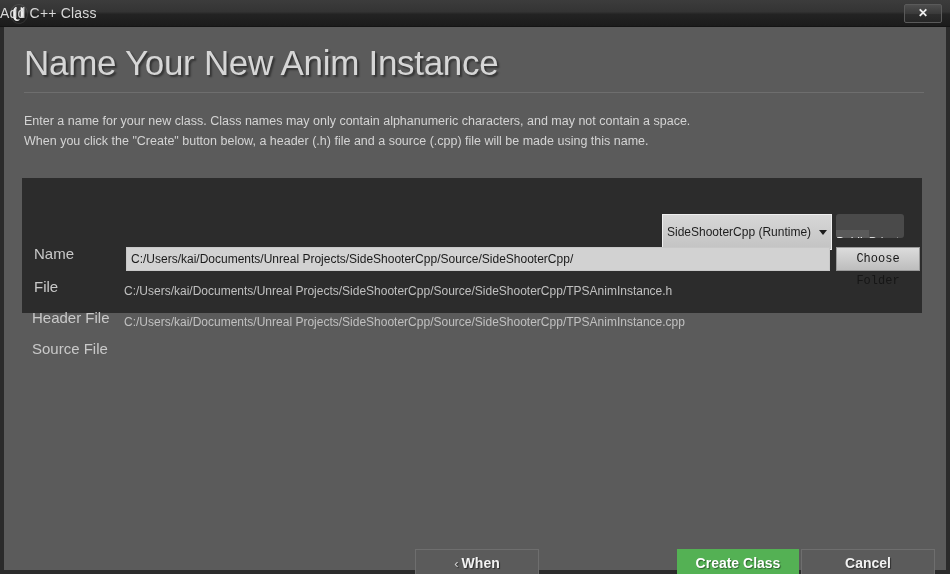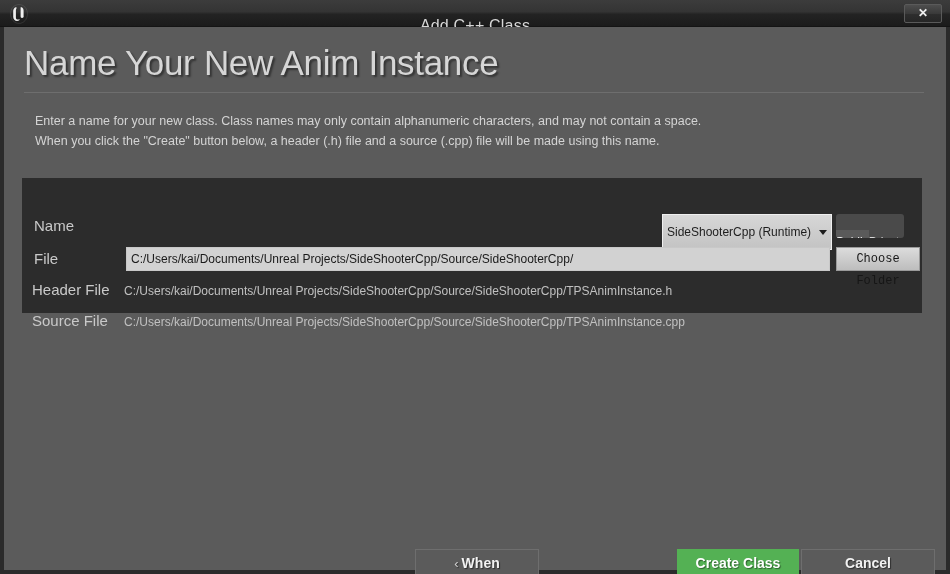--- a/index.html
+++ b/index.html
@@ -34,27 +34,26 @@
     position: absolute;
     left: 6px; top: 2px;
     width: 26px; height: 24px;
     display: flex;
     align-items: center;
     justify-content: center;
   }
   #ue-logo svg { display: block; }
   #title-text {
     position: absolute;
-    left: 0; top: 12px;
+    left: 0; top: 0;
     width: 950px;
     height: 27px;
     line-height: 27px;
-    text-align: center;
     color: #d8d8d8;
-    font-size: 16px;
+    font-size: 14px;
     letter-spacing: 0.2px;
     pointer-events: none;
   }
   #close-btn {
     position: absolute;
     right: 8px; top: 4px;
     width: 38px; height: 19px;
     background: linear-gradient(to bottom, #4e4e4e 0%, #3a3a3a 50%, #2e2e2e 51%, #262626 100%);
     border: 1px solid #5a5a5a;
     border-radius: 2px;
@@ -98,39 +97,39 @@
     height: 1px;
     background: #6e6e6e;
   }
 
   .desc-line {
     position: absolute;
     left: 20px;
     color: #d4d4d4;
     font-size: 12.5px;
     white-space: nowrap;
-    margin-left: 11px;
   }
   #desc1 { top: 87px; }
   #desc2 { top: 107px; }
 
   
   #form-panel {
     position: absolute;
     left: 18px; top: 151px;
     width: 900px;
     height: 135px;
     background: #2c2c2c;
     box-sizing: border-box;
   }
   .form-label {
     position: absolute;
     color: #c9c9c9;
     font-size: 15px;
     white-space: nowrap;
+    margin-top: 28px;
   }
   .value-text {
     position: absolute;
     color: #c0c0c0;
     font-size: 12px;
     white-space: nowrap;
   }
 
   .textinput {
     position: absolute;

